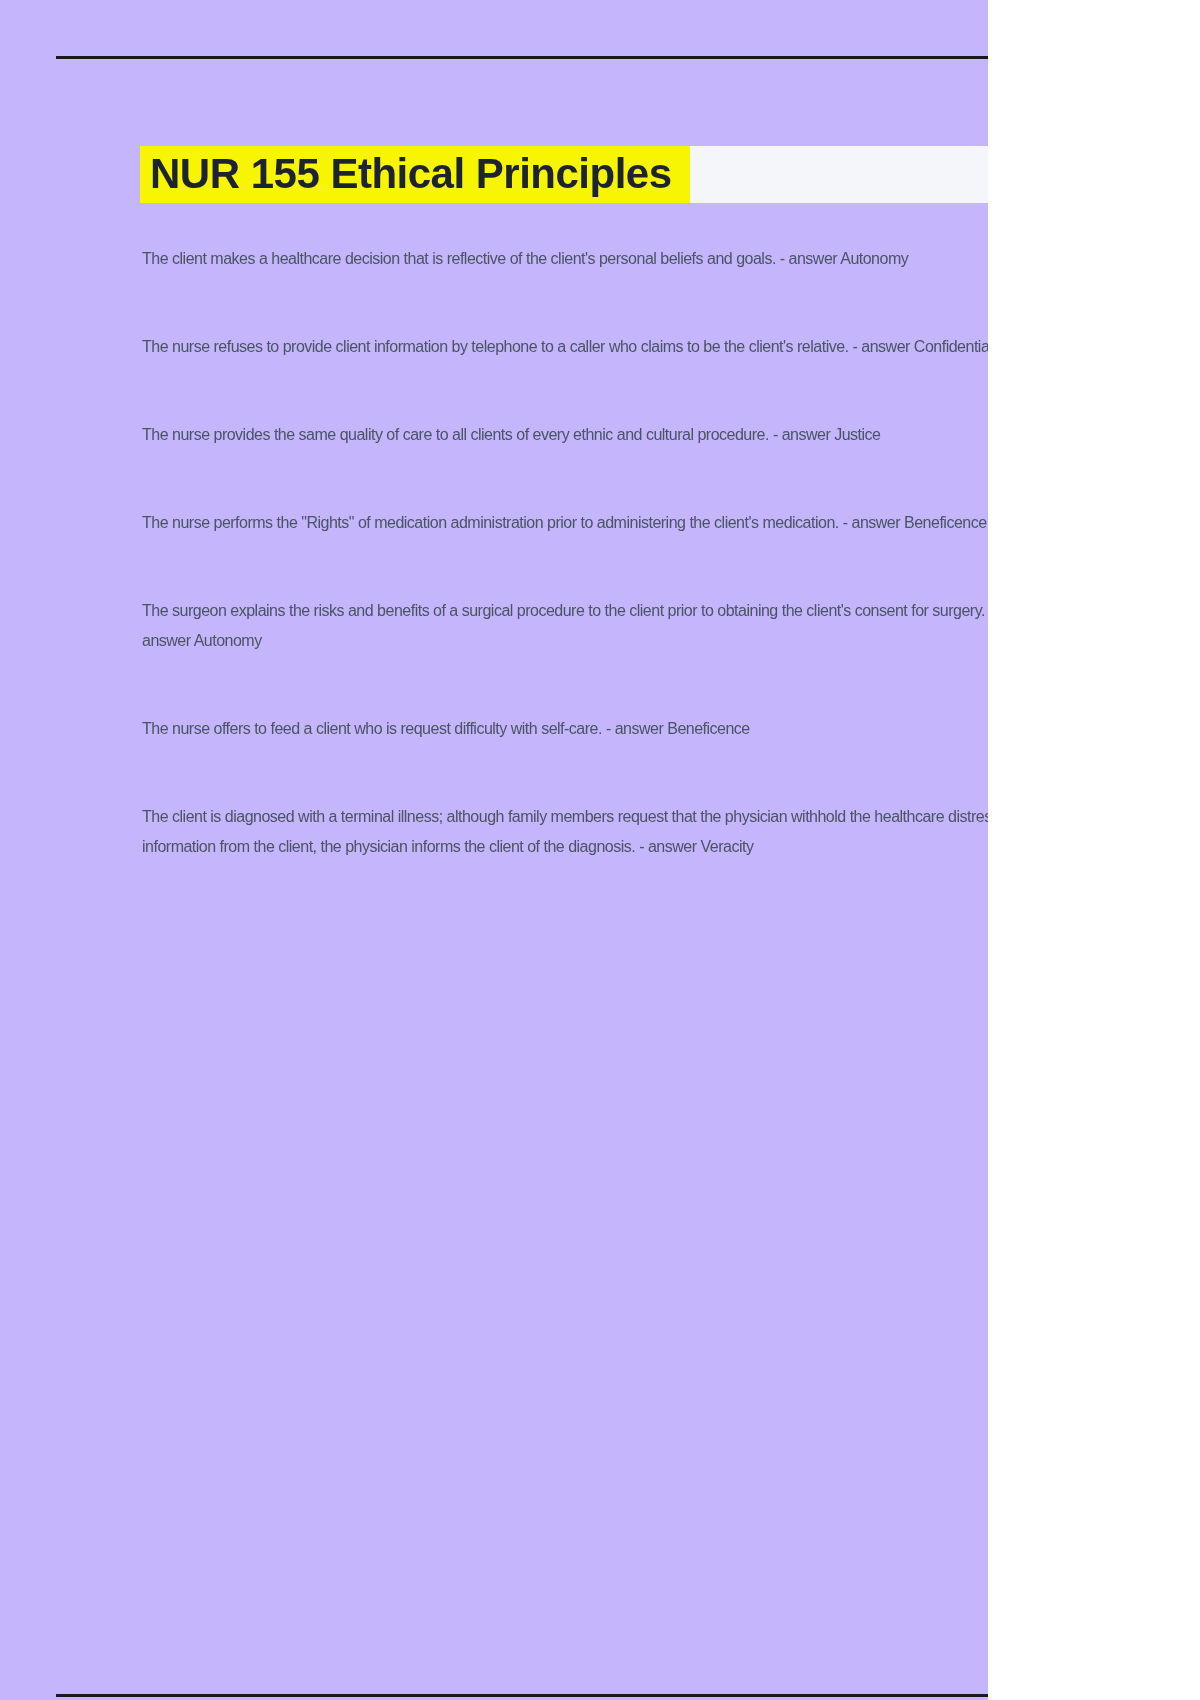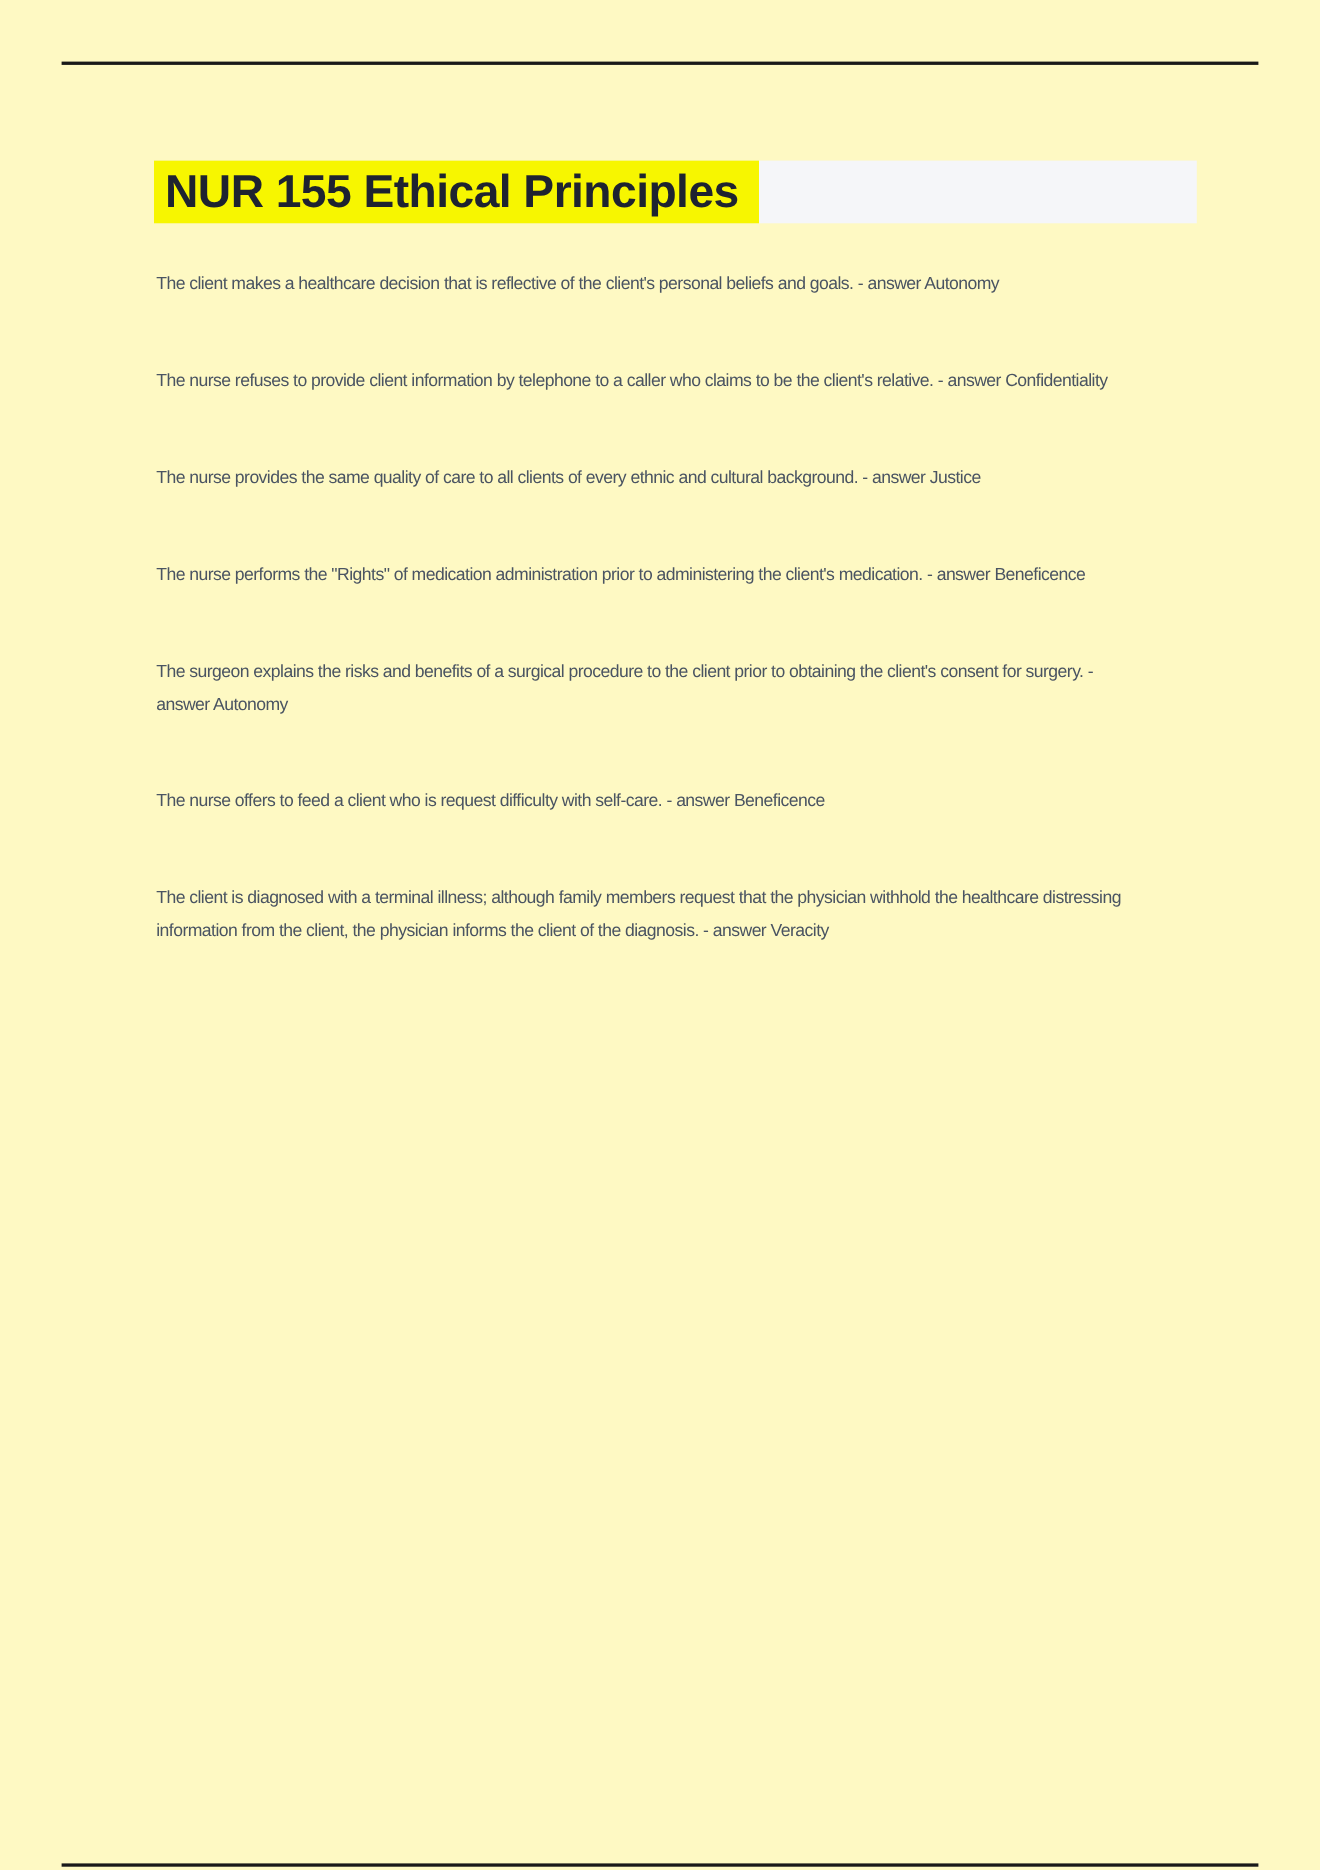--- a/index.html
+++ b/index.html
@@ -2,23 +2,23 @@
 <html><head>
 <meta charset="utf-8">
 <style>
   html, body {
     margin: 0;
     padding: 0;
     background: #ffffff;
   }
   .page {
     position: relative;
-    width: 1200px;
+    width: 988px;
     height: 1700px;
-    background: #fef9c3;
+    background: #c4b5fd;
     overflow: hidden;
     font-family: "Liberation Sans", "DejaVu Sans", sans-serif;
   }
   .rule {
     position: absolute;
     left: 56px;
     width: 1088px;
     height: 3px;
     background: #191919;
   }
@@ -81,21 +81,21 @@
     </p>
 
 
     <p class="qa">
       <span>The nurse refuses to provide client information by telephone to a caller who claims to be the client's relative.</span>
       <span>- answer</span>
       <span>Confidentiality</span>
     </p>
 
     <p class="qa">
-      <span>The nurse provides the same quality of care to all clients of every ethnic and cultural background.</span>
+      <span>The nurse provides the same quality of care to all clients of every ethnic and cultural procedure.</span>
       <span>- answer</span>
       <span>Justice</span>
     </p>
 
     <p class="qa">
       <span>The nurse performs the "Rights" of medication administration prior to administering the client's medication.</span>
       <span>- answer</span>
       <span>Beneficence</span>
     </p>
 

